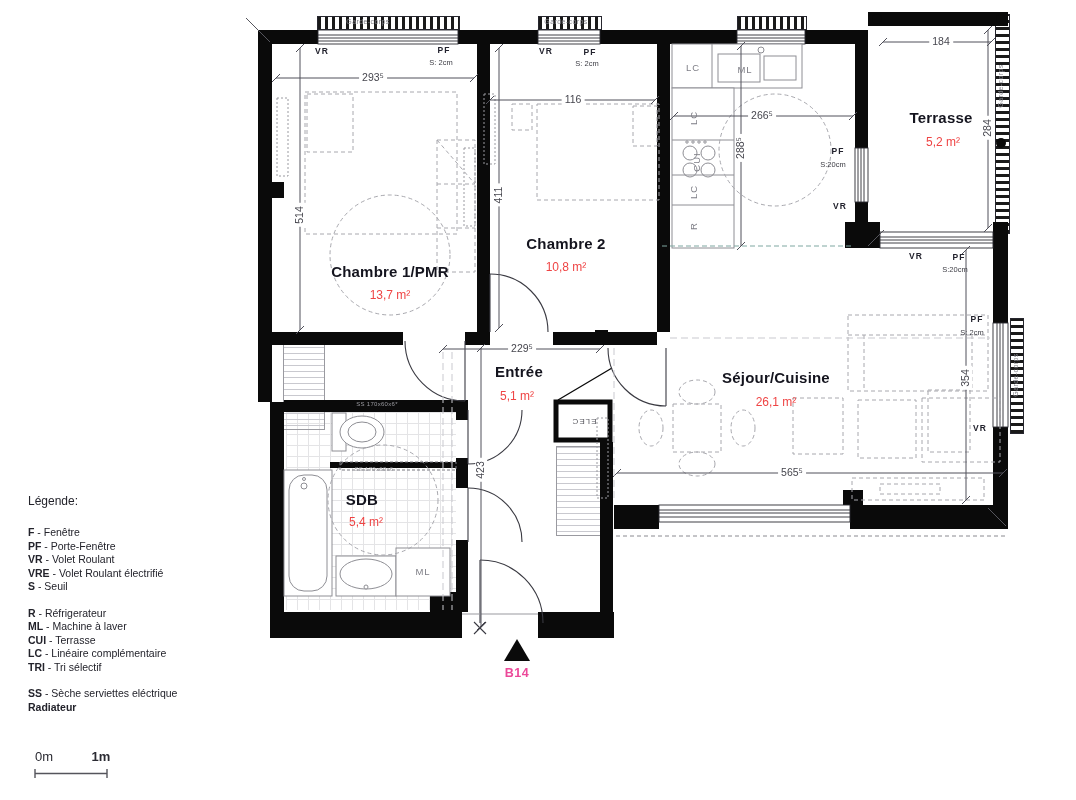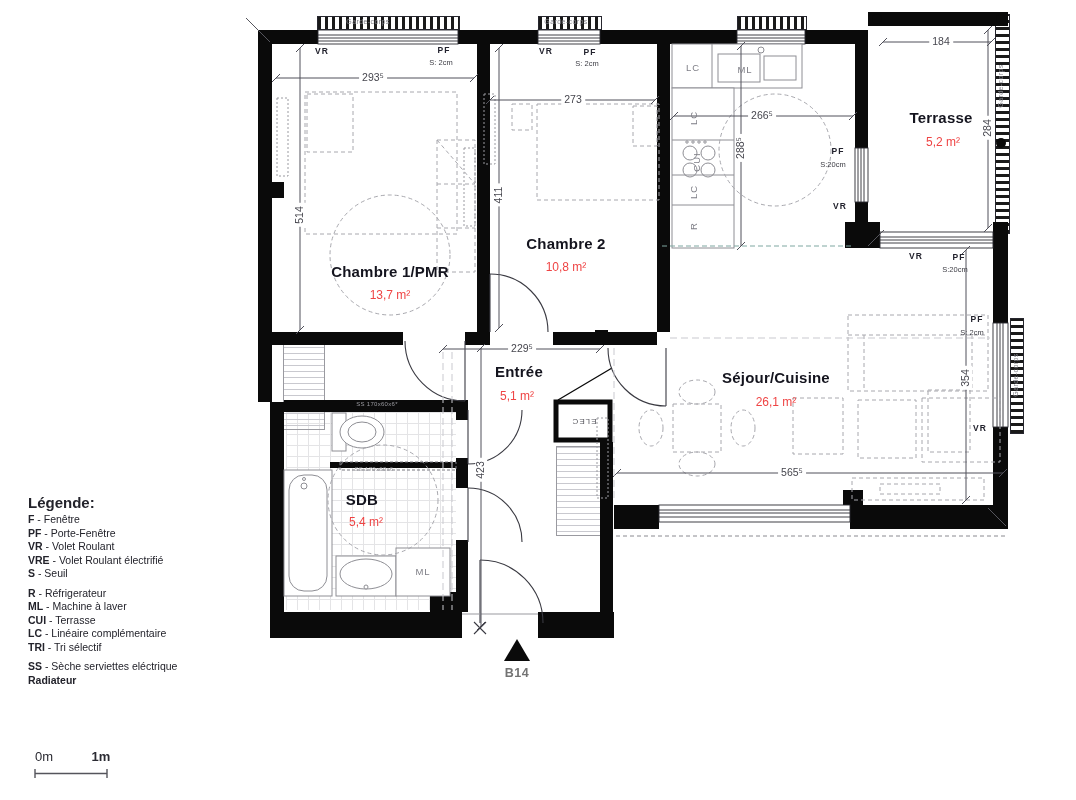--- a/index.html
+++ b/index.html
@@ -22,27 +22,27 @@
   .vdim{transform:translate(-50%,-50%) rotate(-90deg)}
   .tag{font-size:8.5px;font-weight:bold;color:#23232e;letter-spacing:1px}
   .tag-s{font-size:7.5px;color:#3c3c44}
   .gc-lbl{font-size:7px;color:#82828a;letter-spacing:.4px}
   .gc-v{transform:translate(-50%,-50%) rotate(-90deg)}
   .fix{font-size:9.5px;color:#7e7e86;letter-spacing:1px}
   .fix-v{transform:translate(-50%,-50%) rotate(-90deg)}
   .elec-lbl{position:absolute;font-size:8px;color:#55555c;letter-spacing:1px;
         transform:translate(-50%,-50%) rotate(180deg);white-space:nowrap}
   .tiny{font-size:6px;color:#9a9aa0;letter-spacing:.3px}
-  .unit-lbl{font-size:12.5px;font-weight:bold;letter-spacing:.6px;color:#737373}
+  .unit-lbl{font-size:12.5px;font-weight:bold;letter-spacing:.6px;color:#ec4899}
   .scale-lbl{font-size:13px;color:#2a2a32}
   .bold{font-weight:bold}
   .legend{position:absolute;color:#23232b;width:180px}
-  .lg-title{font-size:15px;font-weight:bold;margin-bottom:2px}
+  .lg-title{font-size:12px;font-weight:normal;margin-bottom:18px}
   .lg-row{font-size:10.5px;line-height:13.5px}
-  .lg-gap{margin-top:6px}
+  .lg-gap{margin-top:13px}
   .lg-abbr{font-weight:bold}
 </style>
 </head>
 <body>
 
 <div class="tiles" style="left:286px;top:412px;width:170px;height:198px"></div>
 <div class="hatch" style="left:283px;top:334px;width:40px;height:94px"></div>
 <div class="hatch" style="left:556px;top:446px;width:44px;height:88px"></div>
 <div class="band" style="left:317px;top:16px;width:141px;height:12px"></div>
 <div class="band" style="left:538px;top:16px;width:62px;height:12px"></div>
@@ -253,21 +253,21 @@
 <div class="lbl room-name" style="left:519px;top:372px">Entrée</div>
 <div class="lbl room-area" style="left:517px;top:397px">5,1 m²</div>
 <div class="lbl room-name" style="left:362px;top:500px">SDB</div>
 <div class="lbl room-area" style="left:366px;top:523px">5,4 m²</div>
 <div class="lbl room-name" style="left:776px;top:378px">Séjour/Cuisine</div>
 <div class="lbl room-area" style="left:776px;top:403px">26,1 m²</div>
 <div class="lbl room-name" style="left:941px;top:118px">Terrasse</div>
 <div class="lbl room-area" style="left:943px;top:143px">5,2 m²</div>
 
 <div class="lbl dim" style="left:373px;top:78px">293⁵</div>
-<div class="lbl dim" style="left:573px;top:100px">273</div>
+<div class="lbl dim" style="left:573px;top:100px">116</div>
 <div class="lbl dim" style="left:762px;top:116px">266⁵</div>
 <div class="lbl dim" style="left:941px;top:42px">184</div>
 <div class="lbl dim" style="left:522px;top:349px">229⁵</div>
 <div class="lbl dim" style="left:792px;top:473px">565⁵</div>
 <div class="lbl dim vdim" style="left:300px;top:215px">514</div>
 <div class="lbl dim vdim" style="left:499px;top:195px">411</div>
 <div class="lbl dim vdim" style="left:741px;top:148px">288⁵</div>
 <div class="lbl dim vdim" style="left:988px;top:128px">284</div>
 <div class="lbl dim vdim" style="left:966px;top:378px">354</div>
 <div class="lbl dim vdim" style="left:481px;top:470px">423</div>

